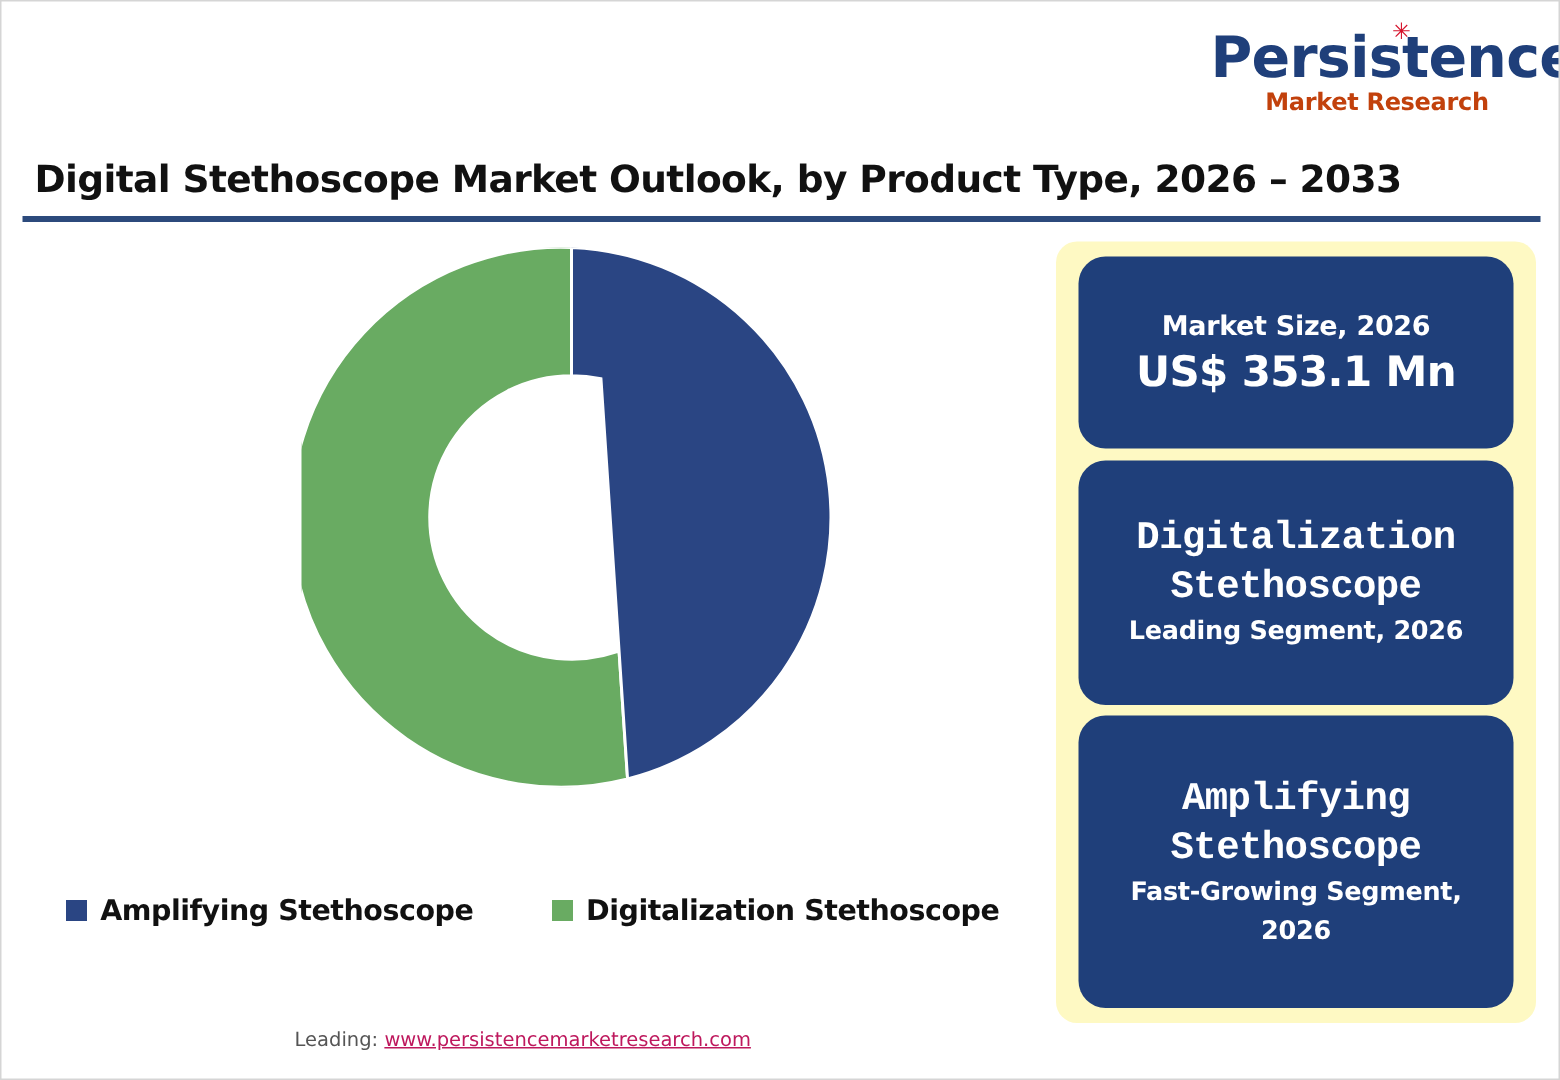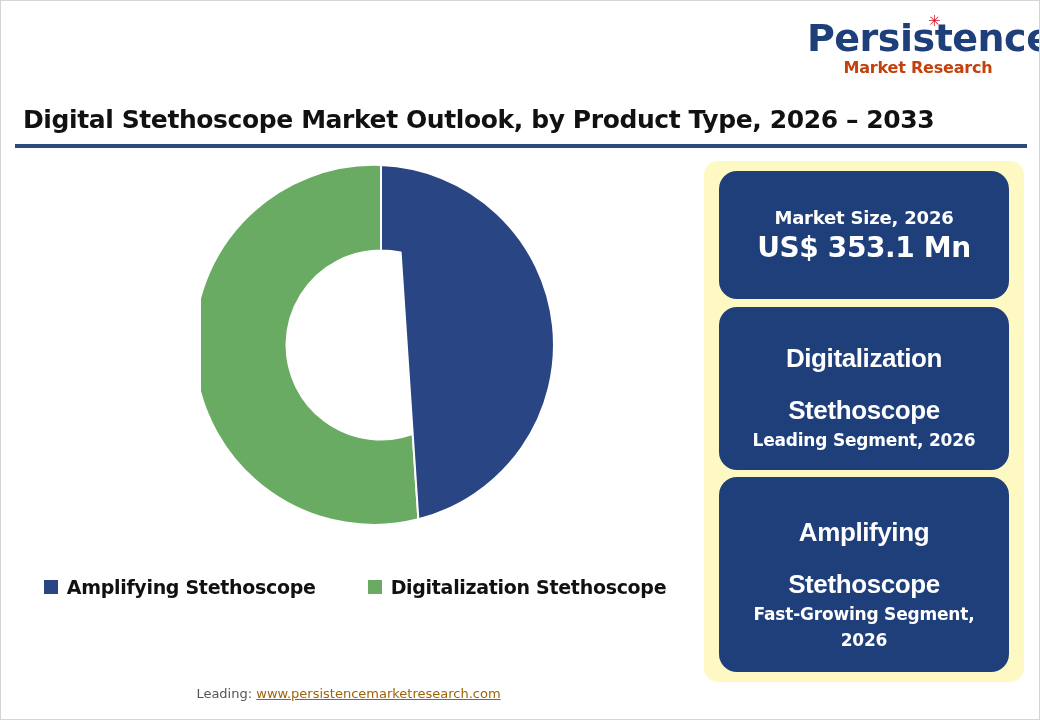--- a/index.html
+++ b/index.html
@@ -96,21 +96,21 @@
   #donut-svg {
     position: absolute;
     left: 186px;
     top: 9px;
   }
 
   
   #legend {
     position: absolute;
     left: 14px;
-    top: 566px;
+    top: 586px;
     width: 680px;
     height: 40px;
     display: flex;
     justify-content: center;
     align-items: center;
   }
   .legend-item {
     display: flex;
     align-items: center;
     margin: 0 26px;
@@ -170,26 +170,25 @@
     letter-spacing: -0.2px;
   }
   .card-value {
     font-family: "DejaVu Sans", sans-serif;
     font-weight: bold;
     font-size: 28px;
     line-height: 36px;
     letter-spacing: -0.4px;
   }
   .card-title {
-    font-family: Liberation Sans, sans-serif;
+    font-family: Liberation Mono, monospace;
     font-weight: bold;
     font-size: 26px;
     line-height: 33px;
     letter-spacing: -0.4px;
-    margin-top: 19px;
   }
   .card-note {
     font-family: "DejaVu Sans", sans-serif;
     font-weight: bold;
     font-size: 17px;
     line-height: 26px;
     letter-spacing: -0.2px;
   }
 
   
@@ -198,21 +197,21 @@
     left: 0;
     top: 685px;
     width: 695px;
     text-align: center;
     font-family: "DejaVu Sans", sans-serif;
     font-size: 13px;
     line-height: 16px;
     color: #555555;
   }
   #source-link {
-    color: #a16207;
+    color: #be185d;
     text-decoration: underline;
   }
 </style>
 </head>
 <body>
 
 <div id="page">
 
   <div id="logo">
     <span id="logo-word">

